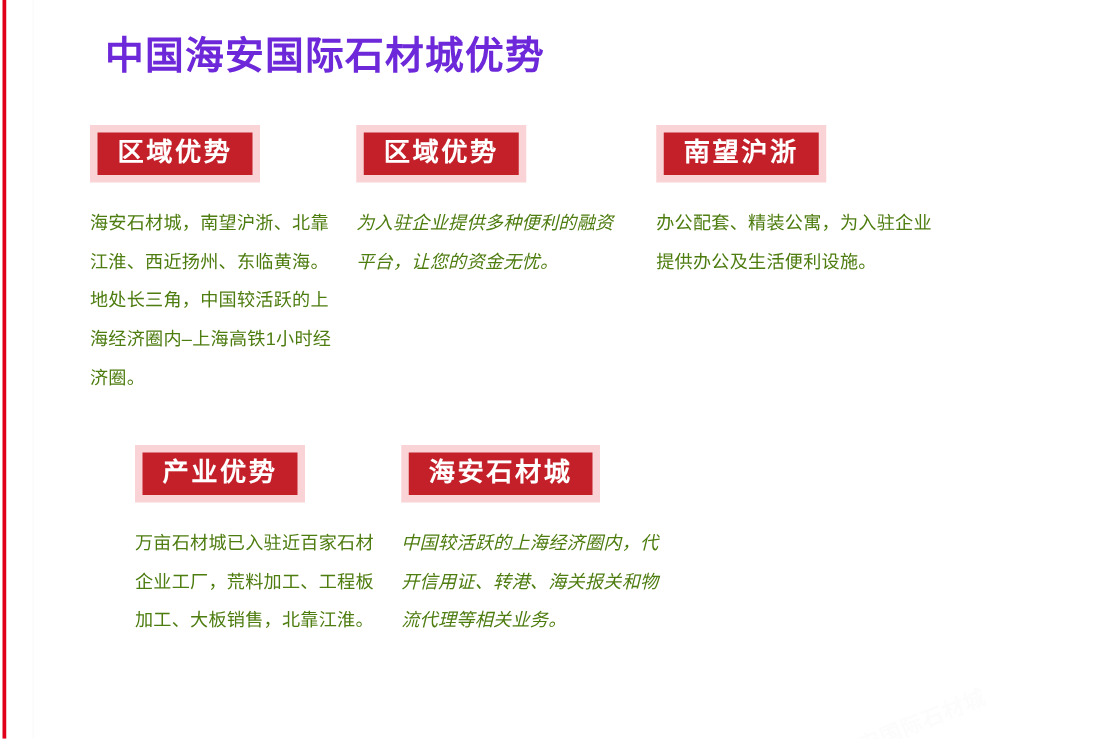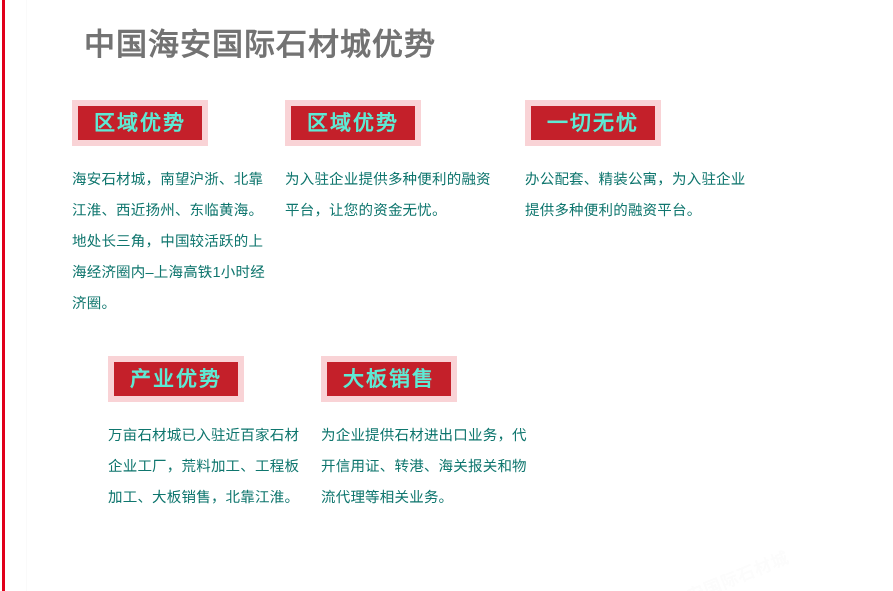--- a/index.html
+++ b/index.html
@@ -43,21 +43,21 @@
     background: #fafafa;
   }
 
   .page-title {
     position: absolute;
     left: 84px;
     top: 2px;
     font-size: 31px;
     line-height: 44px;
     font-weight: bold;
-    color: #737373;
+    color: #6d28d9;
     letter-spacing: 1px;
     white-space: nowrap;
   }
 
   .grid {
     position: absolute;
     left: 0;
     top: 100px;
     width: 893px;
   }
@@ -83,39 +83,39 @@
   
   .badge {
     display: inline-block;
     background: #f9d3d6;
     padding: 6px;
     line-height: 0;
   }
   .badge-inner {
     display: block;
     background: #c4202a;
-    color: #5eead4;
+    color: #ffffff;
     font-size: 21px;
     font-weight: bold;
     line-height: 34px;
     padding: 0 16px;
     letter-spacing: 2px;
     white-space: nowrap;
   }
 
   .body-text {
     margin-top: 18px;
     font-size: 14.5px;
     line-height: 31px;
-    color: #0f766e;
+    color: #4d7c0f;
     letter-spacing: 0.2px;
   }
 
   .w-1 { width: 200px; }
-  .w-2 { width: 215px; }
+  .w-2 { width: 215px; font-style: italic; }
   .w-3 { width: 222px; }
 
   
   .watermark {
     position: absolute;
     right: 6px;
     bottom: 14px;
     width: 210px;
     height: 70px;
     transform: rotate(-22deg);
@@ -153,41 +153,41 @@
 
       <div class="cell cell-2">
         <div class="badge">
           <span class="badge-inner">区域优势</span>
         </div>
         <p class="body-text w-2">为入驻企业提供多种便利的融资平台，让您的资金无忧。</p>
       </div>
 
       <div class="cell cell-3">
         <div class="badge">
-          <span class="badge-inner">一切无忧</span>
+          <span class="badge-inner">南望沪浙</span>
         </div>
-        <p class="body-text w-3">办公配套、精装公寓，为入驻企业提供多种便利的融资平台。</p>
+        <p class="body-text w-3">办公配套、精装公寓，为入驻企业提供办公及生活便利设施。</p>
       </div>
 
     </div>
 
     <div class="row row-2">
 
       <div class="cell cell-1">
         <div class="badge">
           <span class="badge-inner">产业优势</span>
         </div>
         <p class="body-text w-1">万亩石材城已入驻近百家石材企业工厂，荒料加工、工程板加工、大板销售，北靠江淮。</p>
       </div>
 
       <div class="cell cell-2">
         <div class="badge">
-          <span class="badge-inner">大板销售</span>
+          <span class="badge-inner">海安石材城</span>
         </div>
-        <p class="body-text w-2">为企业提供石材进出口业务，代开信用证、转港、海关报关和物流代理等相关业务。</p>
+        <p class="body-text w-2">中国较活跃的上海经济圈内，代开信用证、转港、海关报关和物流代理等相关业务。</p>
       </div>
 
 
     </div>
 
   </div>
 
   <div class="watermark">
     <span>海安国际石材城</span>
     <span>石材城</span>

